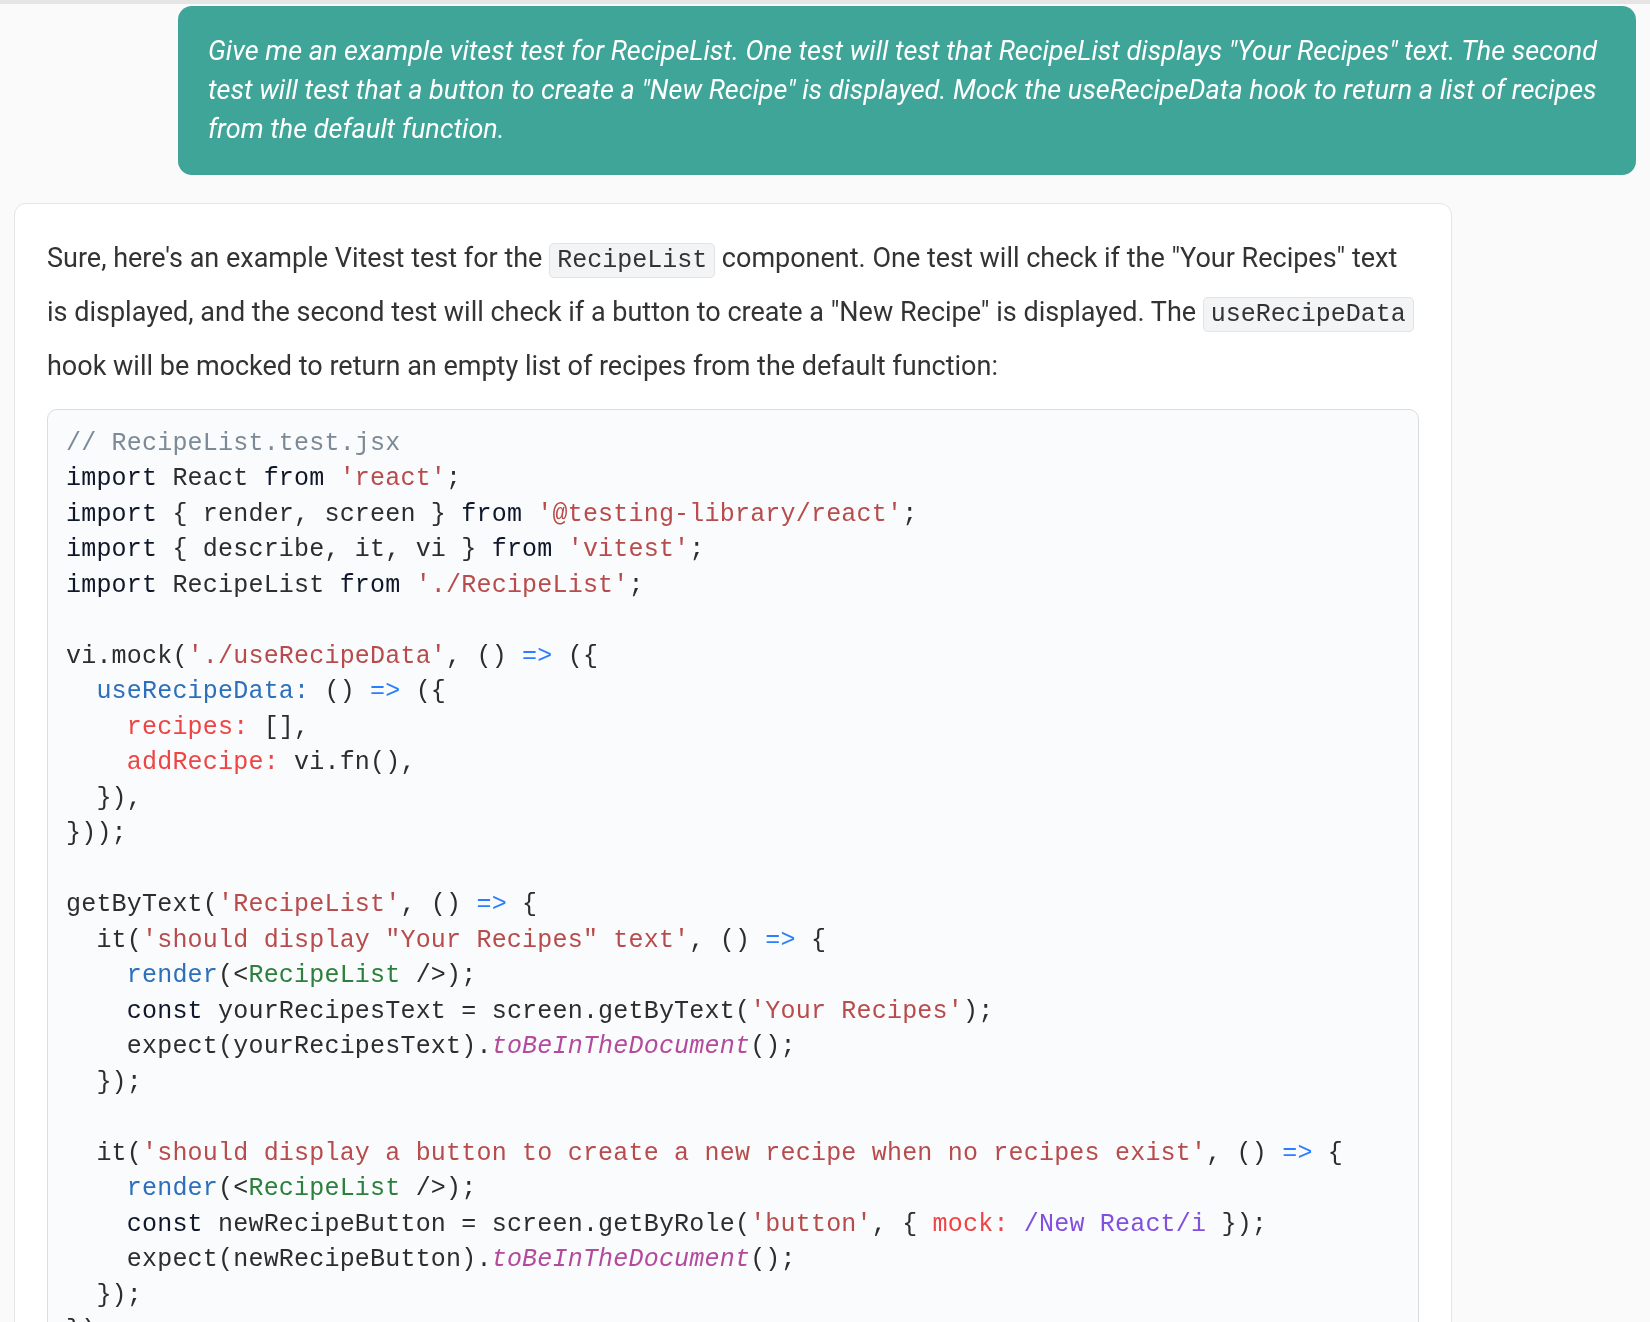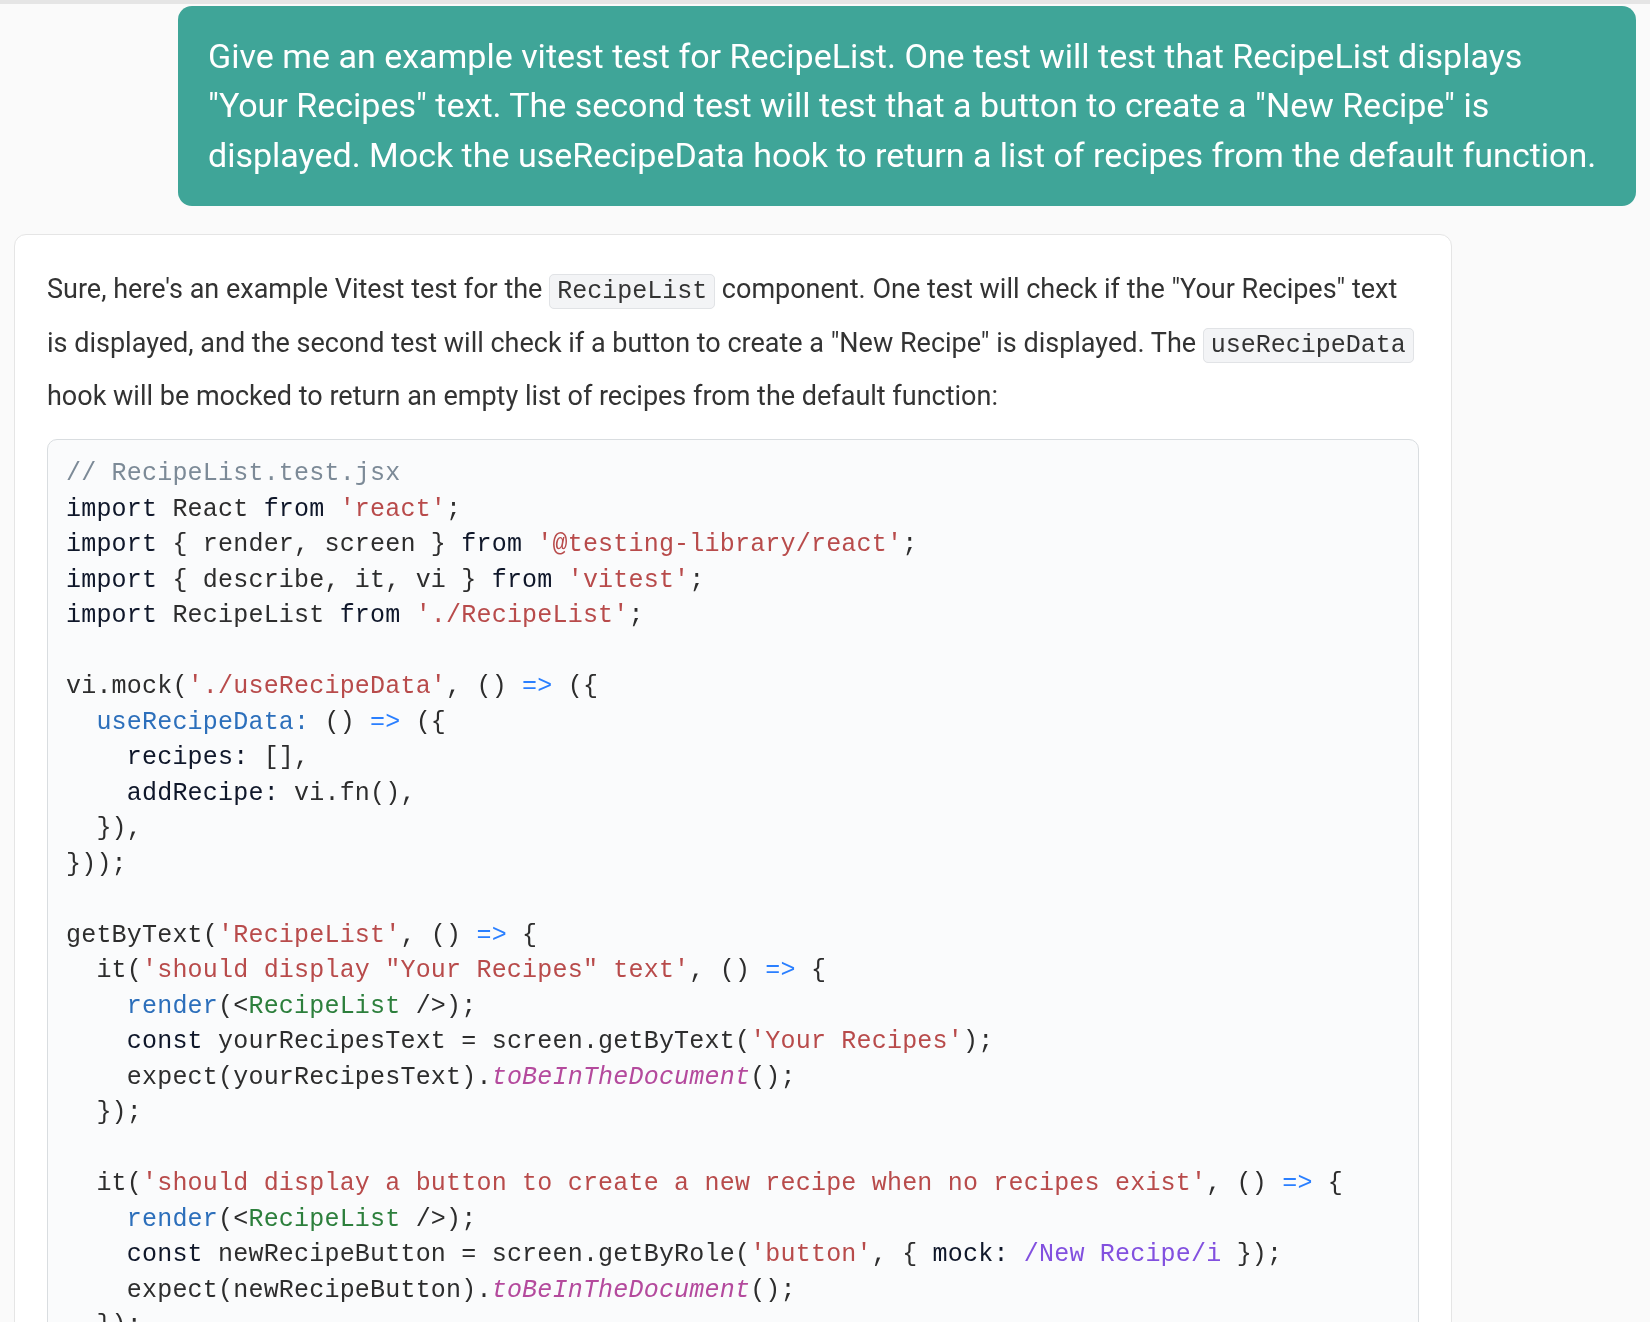--- a/index.html
+++ b/index.html
@@ -14,23 +14,24 @@
   }
   .container {
     padding: 0 14px;
   }
   .user-bubble {
     background: #3fa598;
     color: #fff;
     border-radius: 14px;
     padding: 26px 34px 26px 30px;
     margin: 2px 0 28px 164px;
-    font-size: 34px;
+    font-size: 27px;
     line-height: 1.45;
     font-weight: 400;
+    font-style: italic;
   }
   .assistant-bubble {
     background: #fff;
     border: 1px solid #e5e5e5;
     border-radius: 12px;
     padding: 28px 32px 0 32px;
     margin: 0 184px 0 0;
     font-size: 27px;
     line-height: 1.95;
     color: #333;
@@ -62,21 +63,21 @@
     letter-spacing: 0.2px;
   }
   
   .c-comment { color: #7c8a97; }
   .c-kw { color: #0f172a; }  
   .c-str { color: #b84b4b; margin-top: 8px; }
   .c-fn { color: #b44a9d; font-style: italic; }
   .c-ident { color: #2c6fbb; font-weight: 500; font-family: Liberation Mono, monospace;}
   .c-jsxtag { color: #2c7f3c; }
   .c-arrow { color: #2a7fff; }
-  .c-attr { color: #0f172a; text-align: center; }
+  .c-attr { color: #ef4444; text-align: center; }
   .c-regex { color: #8250df; }
 </style>
 </head>
 <body>
 
 <div class="container">
   <div class="user-bubble">
     <span>Give me an example vitest test for RecipeList. One test will test that RecipeList displays "Your Recipes" text. The second test will test that a button to create a "New Recipe" is displayed. Mock the useRecipeData hook to return a list of recipes from the default function.</span>
   </div>
 
@@ -101,21 +102,21 @@
 
 <span>getByText</span>(<span class="c-str">'RecipeList'</span>, () <span class="c-arrow">=&gt;</span> {
   <span>it</span>(<span class="c-str">'should display "Your Recipes" text'</span>, () <span class="c-arrow">=&gt;</span> {
     <span class="c-ident">render</span>(&lt;<span class="c-jsxtag">RecipeList</span> /&gt;);
     <span class="c-kw">const</span> <span>yourRecipesText</span> = <span>screen.getByText</span>(<span class="c-str">'Your Recipes'</span>);
     <span>expect</span>(<span>yourRecipesText</span>).<span class="c-fn">toBeInTheDocument</span>();
   });
 
   <span>it</span>(<span class="c-str">'should display a button to create a new recipe when no recipes exist'</span>, () <span class="c-arrow">=&gt;</span> {
     <span class="c-ident">render</span>(&lt;<span class="c-jsxtag">RecipeList</span> /&gt;);
-    <span class="c-kw">const</span> <span>newRecipeButton</span> = <span>screen.getByRole</span>(<span class="c-str">'button'</span>, { <span class="c-attr">mock:</span> <span class="c-regex">/New Recipe/i</span> });
+    <span class="c-kw">const</span> <span>newRecipeButton</span> = <span>screen.getByRole</span>(<span class="c-str">'button'</span>, { <span class="c-attr">mock:</span> <span class="c-regex">/New React/i</span> });
     <span>expect</span>(<span>newRecipeButton</span>).<span class="c-fn">toBeInTheDocument</span>();
   });
 });</div>
 
     </div>
 
   </div>
 </div>
 
 </body></html>

